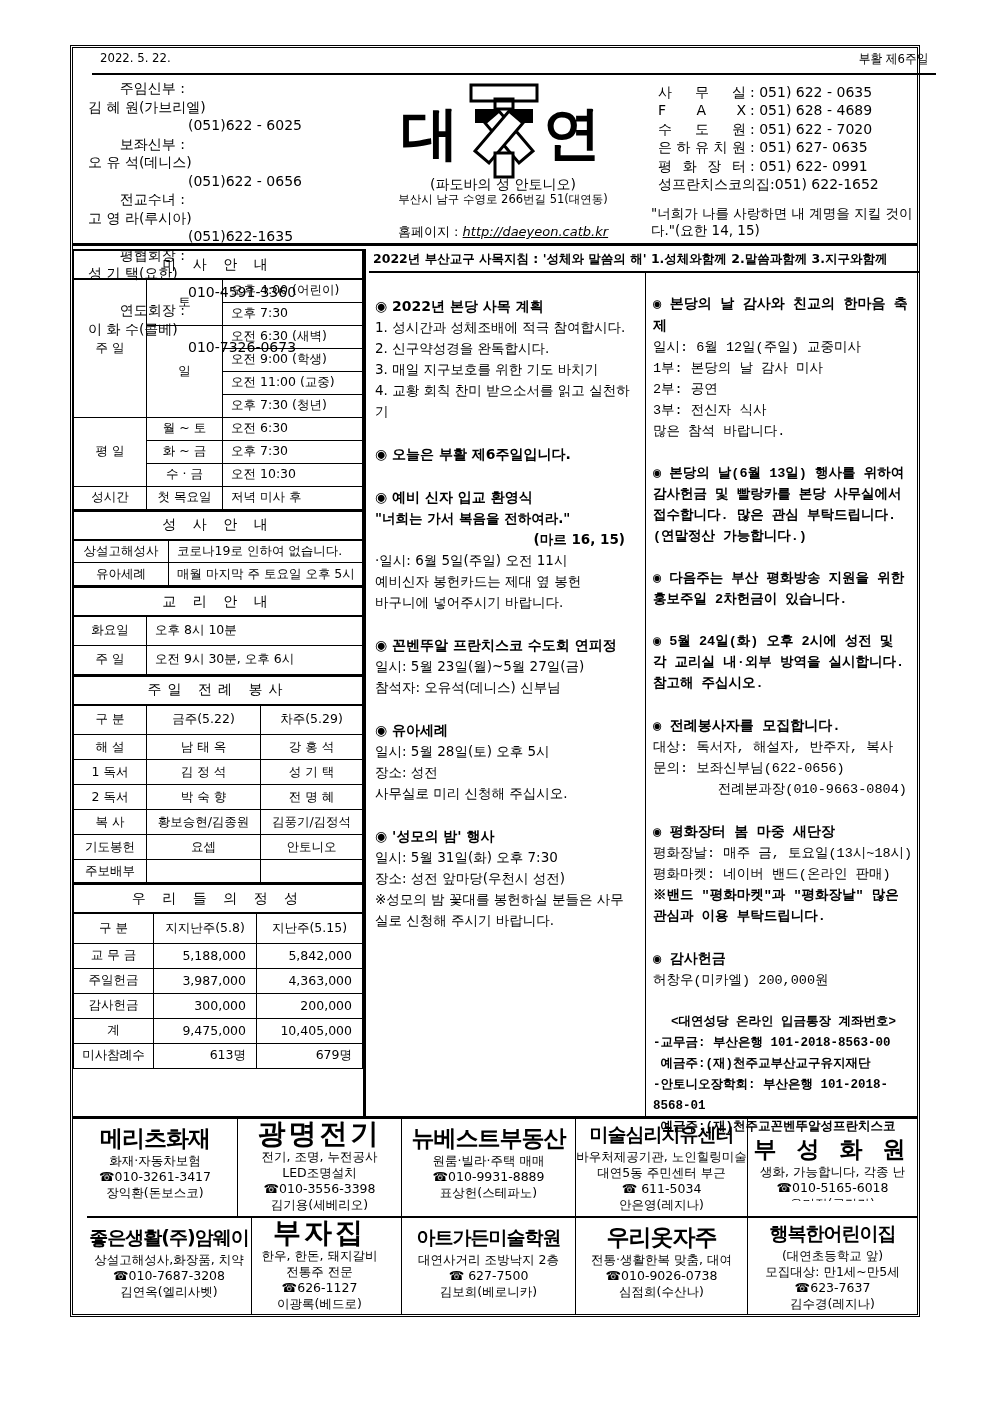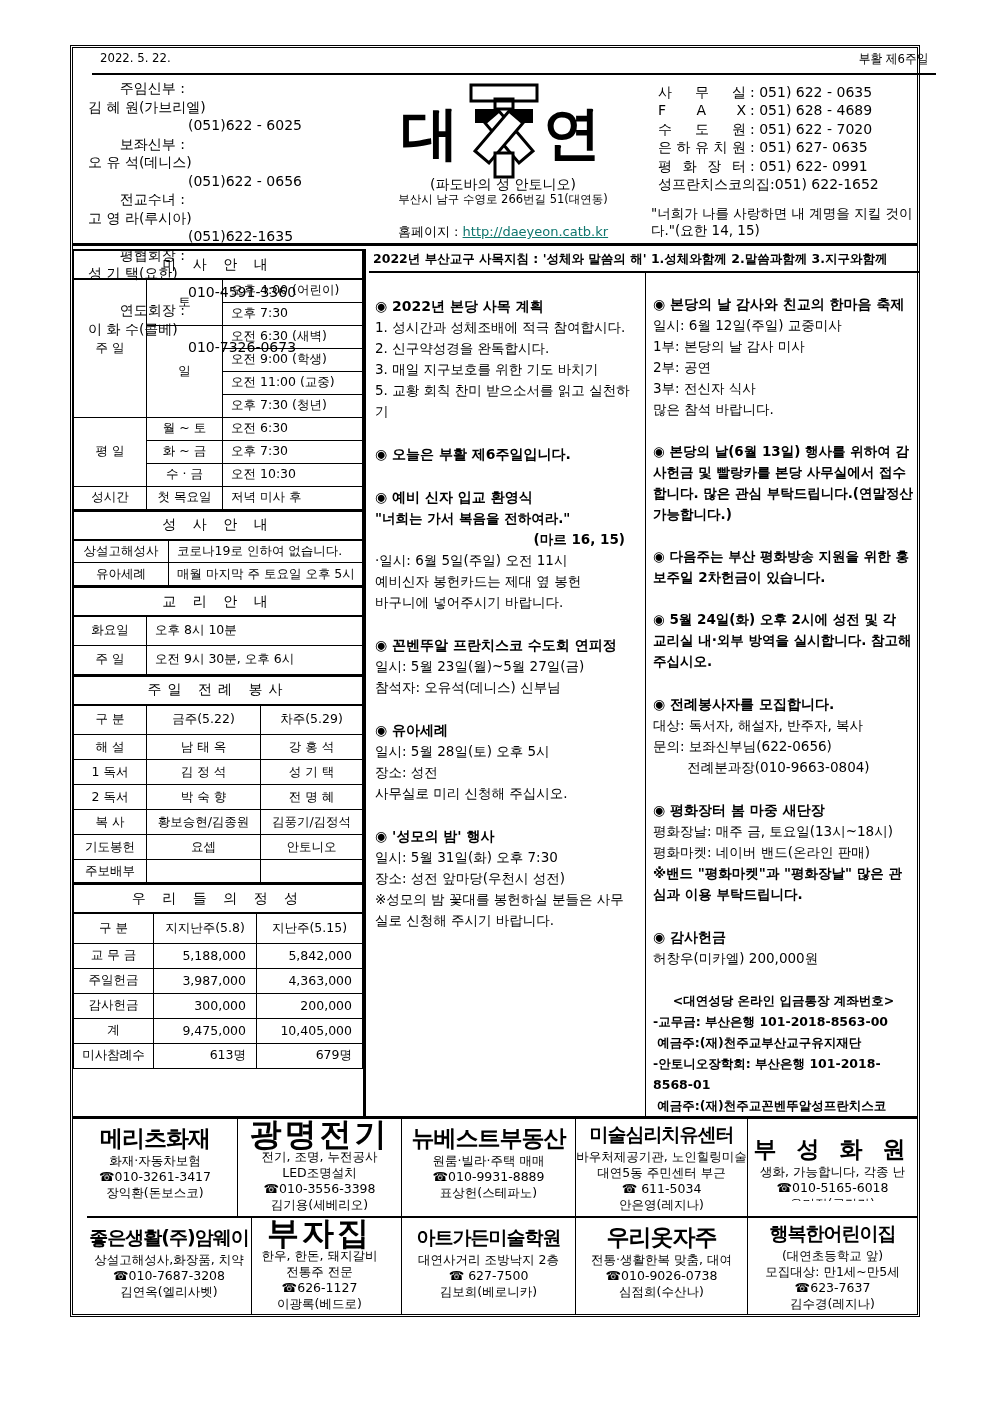--- a/index.html
+++ b/index.html
@@ -12,48 +12,48 @@
 .clergy{position:absolute;left:12px;top:4px;font-size:14px;line-height:18.5px;}
 .clergy .row{display:flex;flex-direction:column;}
 .clergy .role{width:100px;text-align:right;}
 .clergy .val{padding-left:3px;}
 .clergy .sub{padding-left:103px;}
 .logo{position:absolute;left:320px;top:6px;width:220px;height:100px;}
 .patron{position:absolute;left:300px;top:102px;width:260px;text-align:center;font-size:13px;line-height:15px;}
 .patron .name{font-size:14px;}
 .patron .addr{font-size:11.5px;}
 .homepage{position:absolute;left:300px;top:148px;width:260px;text-align:center;font-size:13px;}
-.homepage a{color:#0f766e;text-decoration:underline;}
+.homepage a{color:#000000;text-decoration:underline;font-style:italic;}
 .contacts{position:absolute;left:585px;top:8px;font-size:14px;line-height:18.4px;}
 .contacts .row{display:flex;}
 .contacts .lbl{width:88px;display:flex;justify-content:space-between;}
 .contacts .lbl span{display:inline-block;}
 .contacts .val{padding-left:4px;}
 .quote{position:absolute;left:578px;top:130px;width:262px;font-size:13.5px;line-height:17px;}
 .left{position:absolute;left:0;top:201px;width:293px;height:867px;border-right:3px solid #000;}
 table{border-collapse:collapse;width:100%;font-size:12.5px;}
 td{border:1px solid #000;text-align:center;height:23px;padding:0 2px;}
 .thead td{font-size:14px;letter-spacing:6px;height:29px;border-top:2px solid #000;border-bottom:2px solid #000;}
 .left td.l{text-align:left;padding-left:8px;}
 .left td.r{text-align:right;padding-right:10px;}
 .mid{position:absolute;left:296px;top:201px;width:551px;height:867px;}
 .guide{position:absolute;left:0;top:0;width:100%;height:24px;border-bottom:2px solid #000;font-size:12.5px;font-weight:bold;padding:2px 4px;white-space:nowrap;}
 .col{position:absolute;top:24px;font-size:13.5px;line-height:21px;}
 .col1{left:0;width:277px;padding:22px 8px 0 6px;border-right:1px solid #000;height:843px;}
-.col2{left:278px;width:273px;padding:20px 6px 0 6px;}
+.col2{left:278px;width:273px;padding:20px 6px 0 6px;font-family:Liberation Mono, monospace;}
 .col h3{font-size:14px;font-weight:bold;margin:0;line-height:22px;}
 .col .gap{height:21px;}
 .col p{margin:0;}
 .col .b{font-weight:bold;}
 .col .right{text-align:right;padding-right:12px;font-weight:bold;}
 .bank{text-align:left;font-weight:bold;font-size:12.5px;line-height:21px;}
 .ads{position:absolute;left:0;top:1068px;width:100%;height:198px;border-top:3px solid #000;}
 .ad{position:absolute;border-right:1px solid #000;text-align:center;font-size:12.5px;line-height:16px;overflow:hidden;}
 .ad .title{font-size:23px;font-weight:bold;line-height:30px;letter-spacing:-1px;white-space:nowrap;}
-.ad .title.big{font-size:32px;letter-spacing:3px;}
+.ad .title.big{font-size:28px;letter-spacing:3px;}
 .ad .title.sm{font-size:19px;}
 .adrow2{border-top:2px solid #000;}
 </style>
 </head>
 <body>
 
 <div class="page">
 
   <div class="topbar">
     <span class="date">2022. 5. 22.</span>
@@ -326,21 +326,21 @@
   </div>
 
   <div class="mid">
     <div class="guide">2022년 부산교구 사목지침 : '성체와 말씀의 해' 1.성체와함께 2.말씀과함께 3.지구와함께</div>
 
     <div class="col col1">
       <h3>◉ 2022년 본당 사목 계획</h3>
       <p>1. 성시간과 성체조배에 적극 참여합시다.</p>
       <p>2. 신구약성경을 완독합시다.</p>
       <p>3. 매일 지구보호를 위한 기도 바치기</p>
-      <p>5. 교황 회칙 찬미 받으소서를 읽고 실천하기</p>
+      <p>4. 교황 회칙 찬미 받으소서를 읽고 실천하기</p>
       <div class="gap"></div>
       <h3>◉ 오늘은 부활 제6주일입니다.</h3>
       <div class="gap"></div>
       <h3>◉ 예비 신자 입교 환영식</h3>
       <p class="b">"너희는 가서 복음을 전하여라."</p>
       <p class="right">(마르 16, 15)</p>
       <p>·일시: 6월 5일(주일) 오전 11시</p>
       <p> 예비신자 봉헌카드는 제대 옆 봉헌</p>
       <p> 바구니에 넣어주시기 바랍니다.</p>
       <div class="gap"></div>

